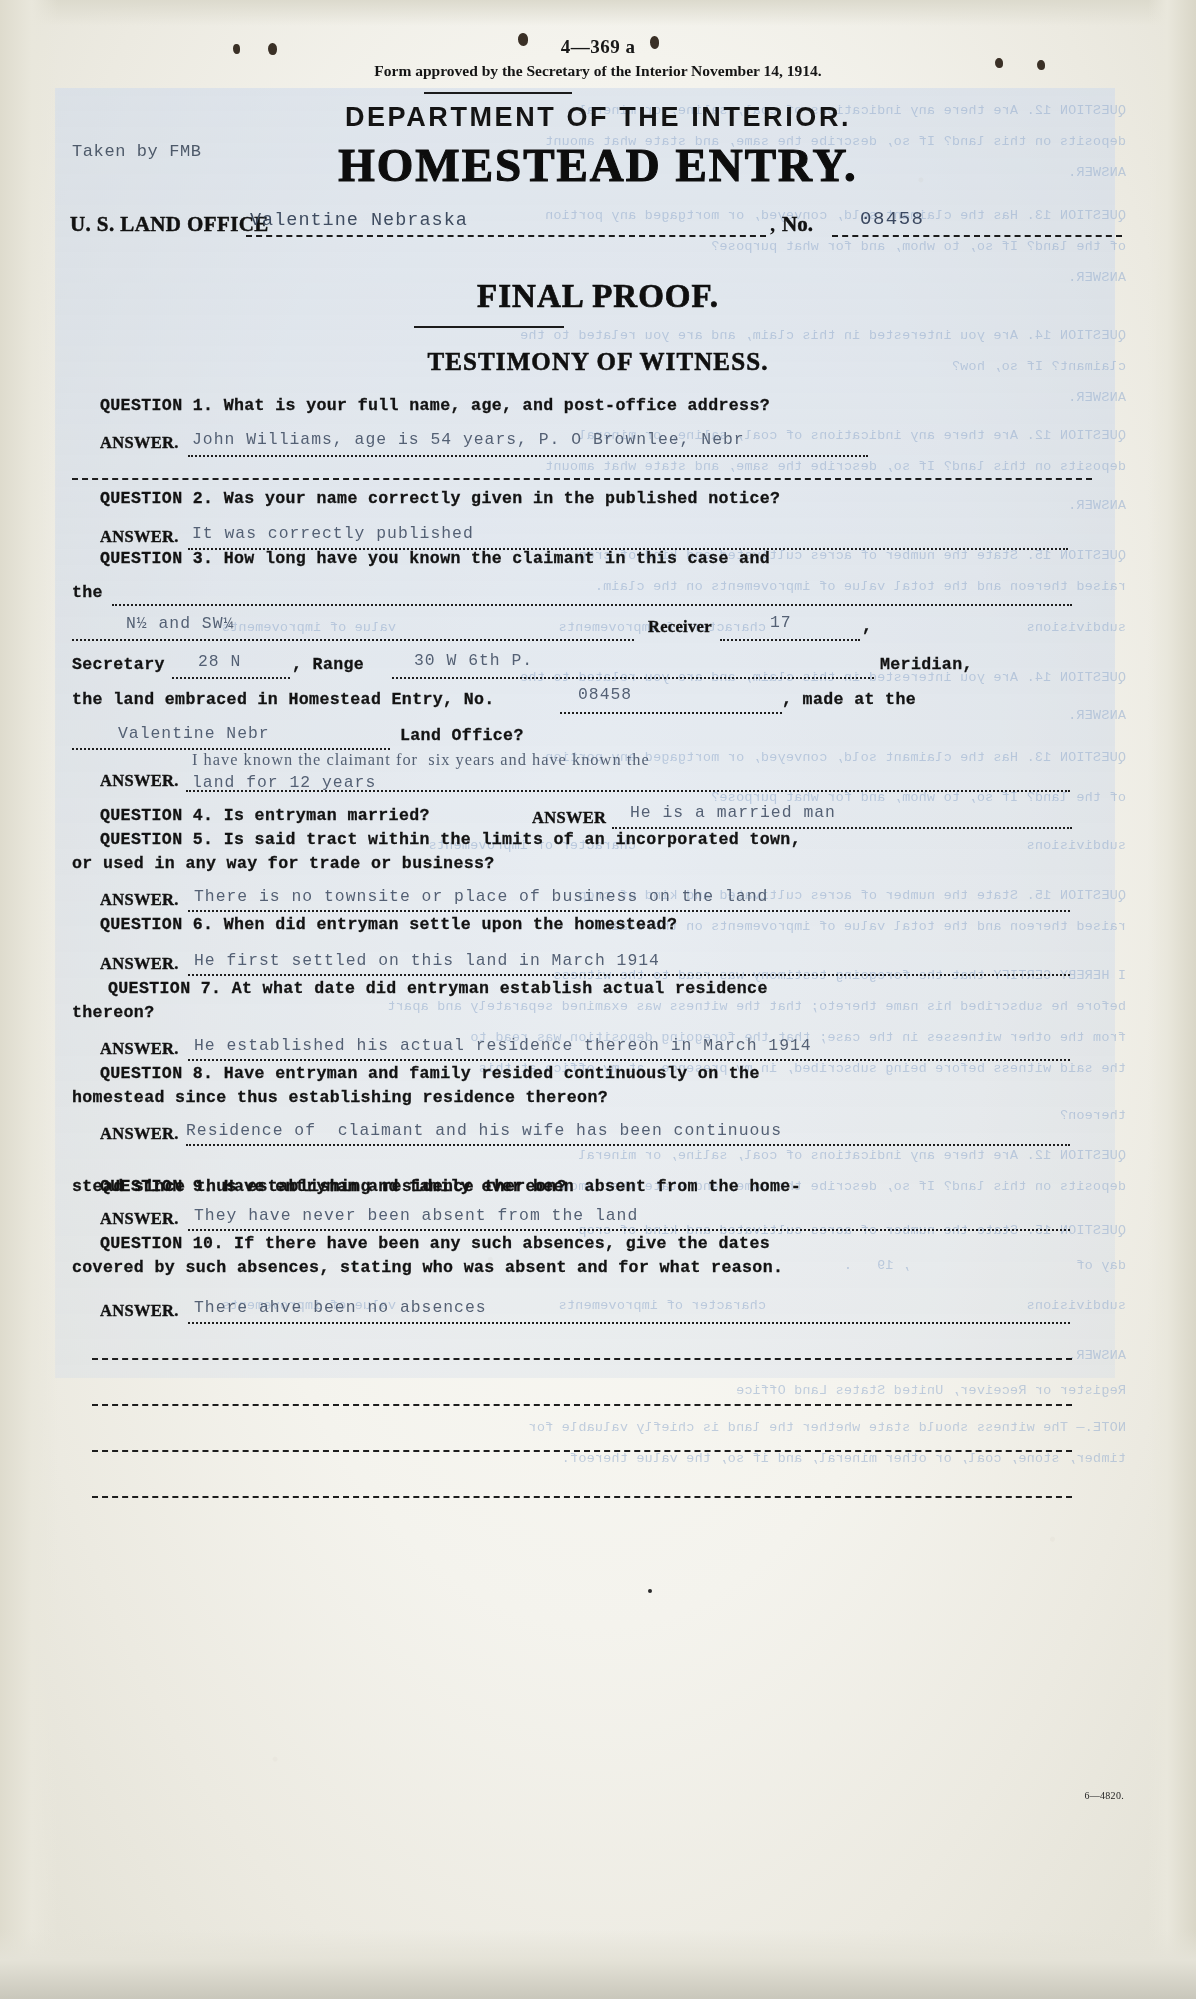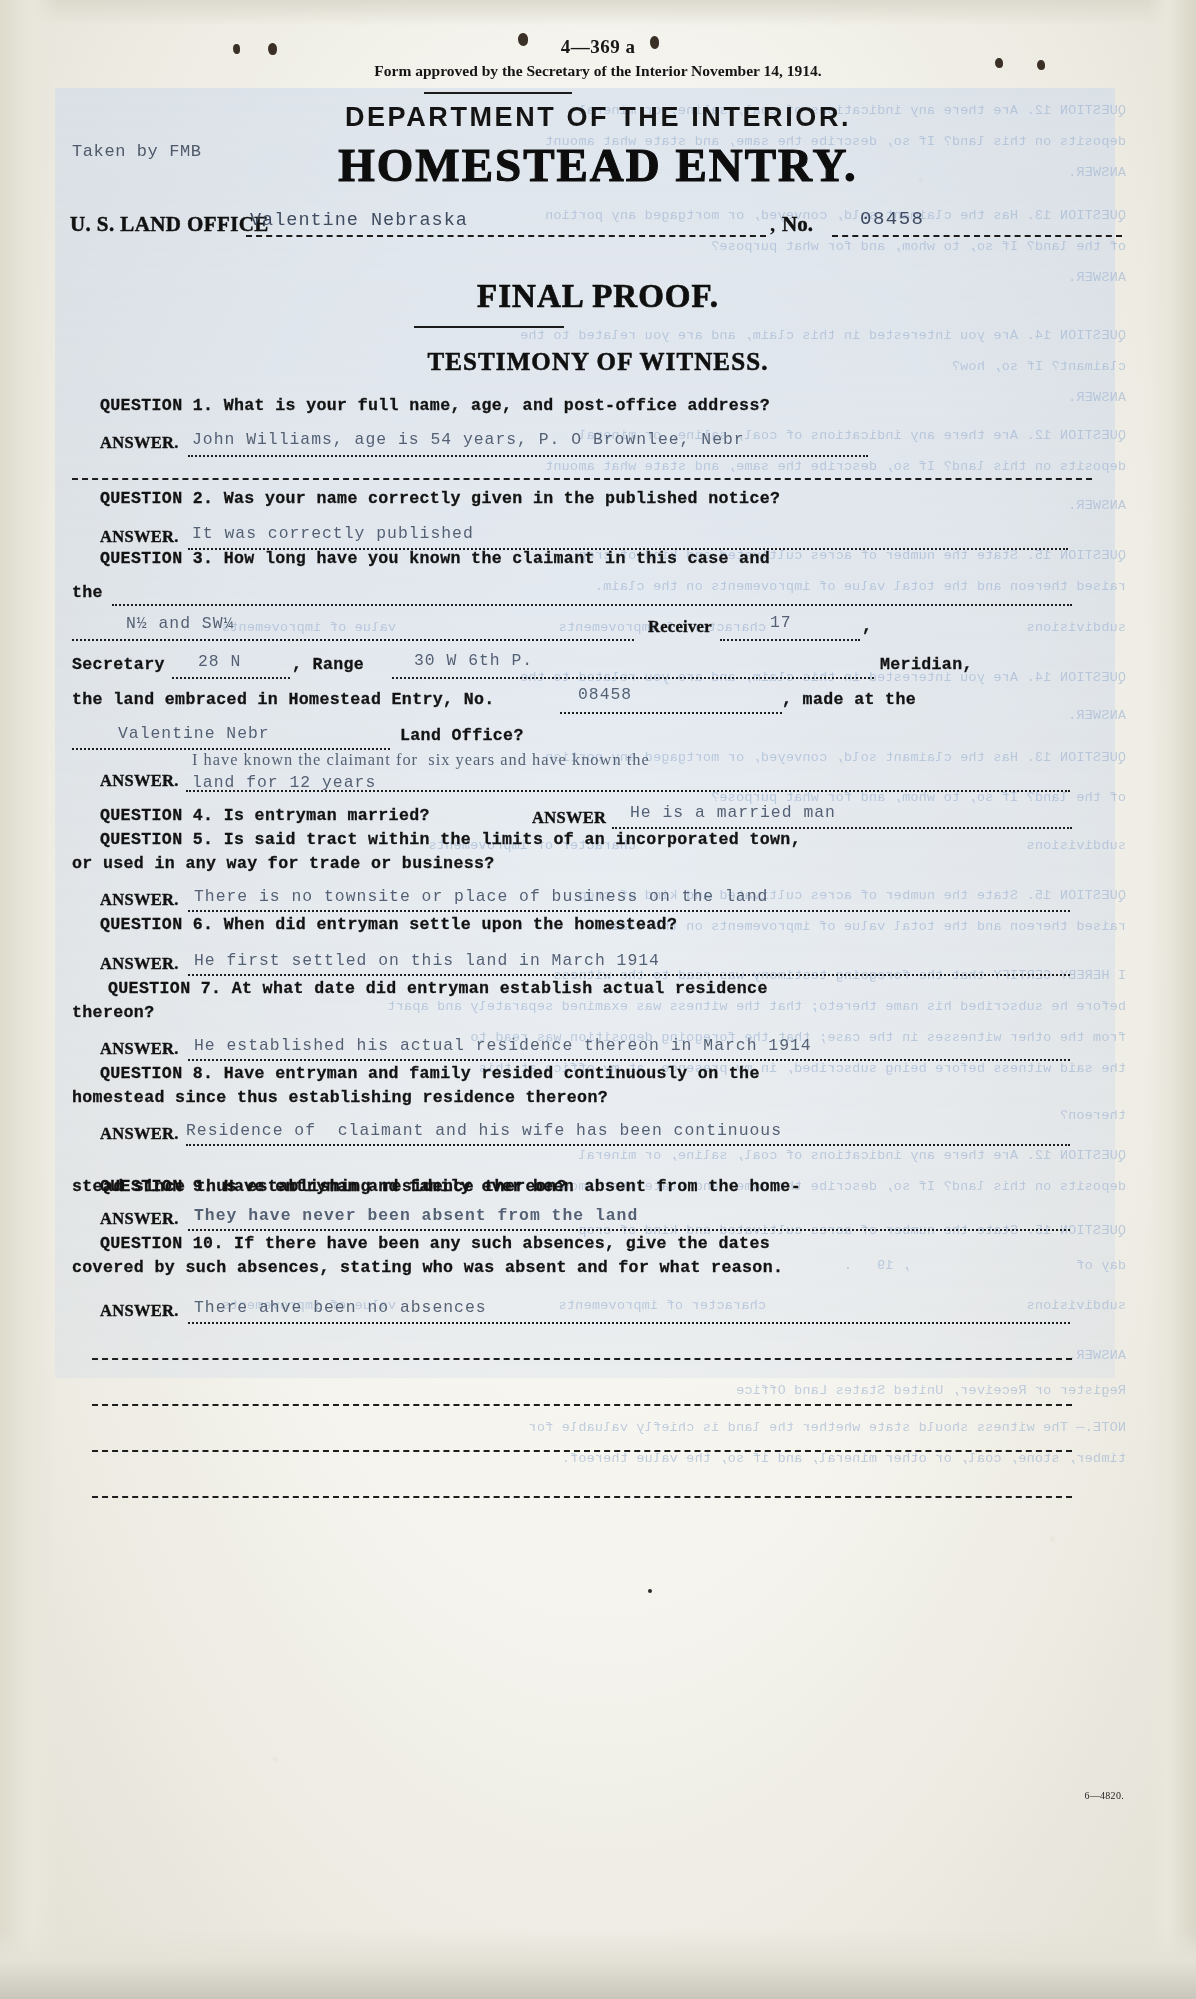--- a/index.html
+++ b/index.html
@@ -347,21 +347,21 @@
     <div class="q" style="left:100px;top:1064px;">QUESTION 8. Have entryman and family resided continuously on the</div>
     <div class="q" style="left:72px;top:1088px;">homestead since thus establishing residence thereon?</div>
     <div class="qlab" style="left:100px;top:1124px;">ANSWER.</div>
     <div class="dots" style="left:186px;top:1144px;width:884px;"></div>
     <div class="a" style="left:186px;top:1121px;">Residence of  claimant and his wife has been continuous</div>
 
     <div class="q" style="left:100px;top:1149px;margin-top:28px;">QUESTION 9. Have entryman and family ever been absent from the home-</div>
     <div class="q" style="left:72px;top:1177px;">stead since thus establishing residence thereon?</div>
     <div class="qlab" style="left:100px;top:1209px;">ANSWER.</div>
     <div class="dots" style="left:188px;top:1229px;width:882px;"></div>
-    <div class="a" style="left:194px;top:1206px;font-weight:bold;">They have never been absent from the land</div>
+    <div class="a" style="left:194px;top:1206px;">They have never been absent from the land</div>
 
     <div class="q" style="left:100px;top:1234px;">QUESTION 10. If there have been any such absences, give the dates</div>
     <div class="q" style="left:72px;top:1258px;">covered by such absences, stating who was absent and for what reason.</div>
     <div class="qlab" style="left:100px;top:1301px;">ANSWER.</div>
     <div class="dots" style="left:188px;top:1322px;width:882px;"></div>
     <div class="a" style="left:194px;top:1298px;">There ahve been no absences</div>
 
     <div class="dashline" style="left:92px;top:1358px;width:980px;"></div>
     <div class="dashline" style="left:92px;top:1404px;width:980px;"></div>
     <div class="dashline" style="left:92px;top:1450px;width:980px;"></div>

